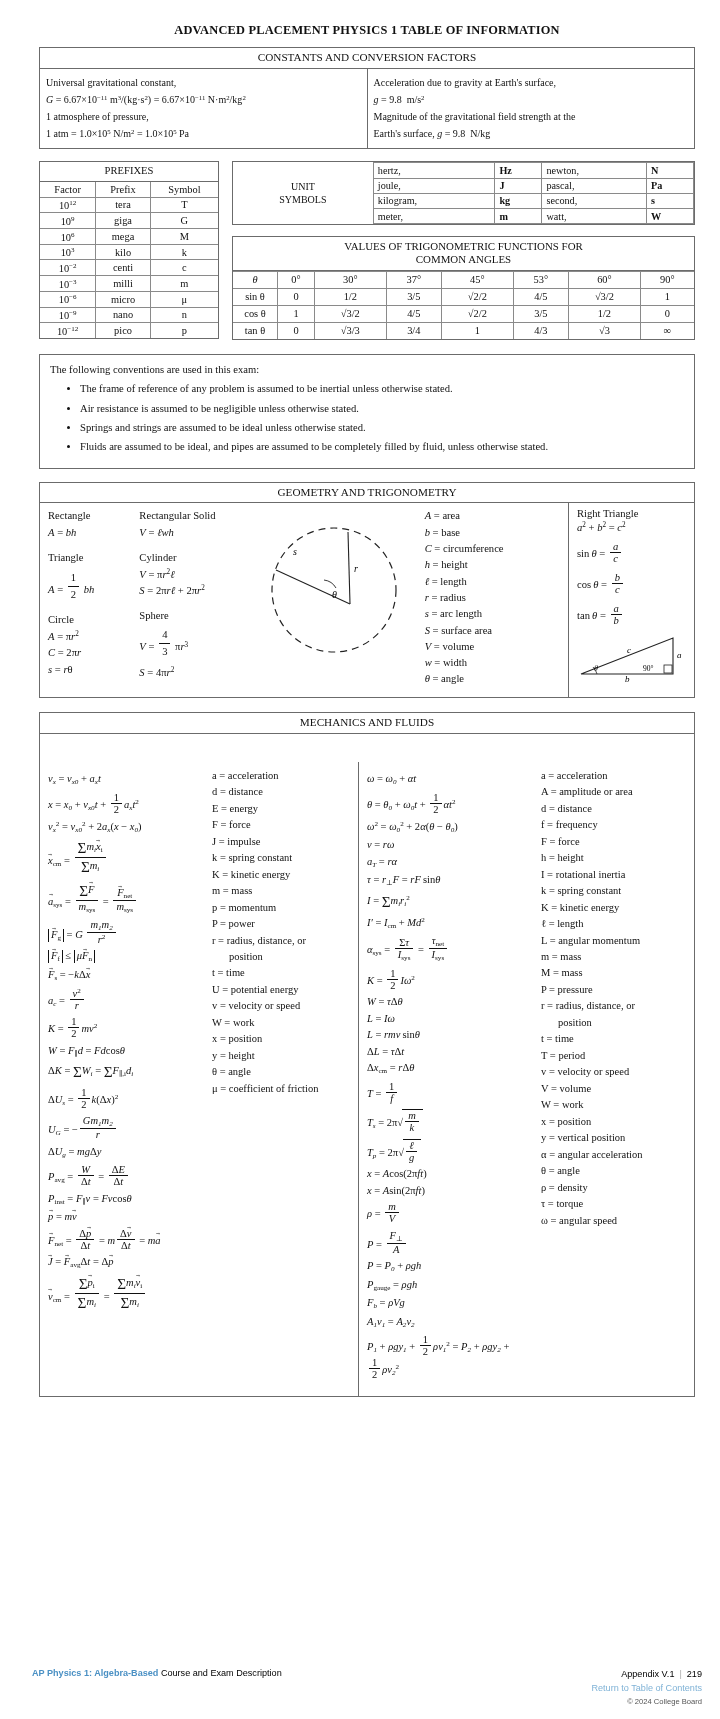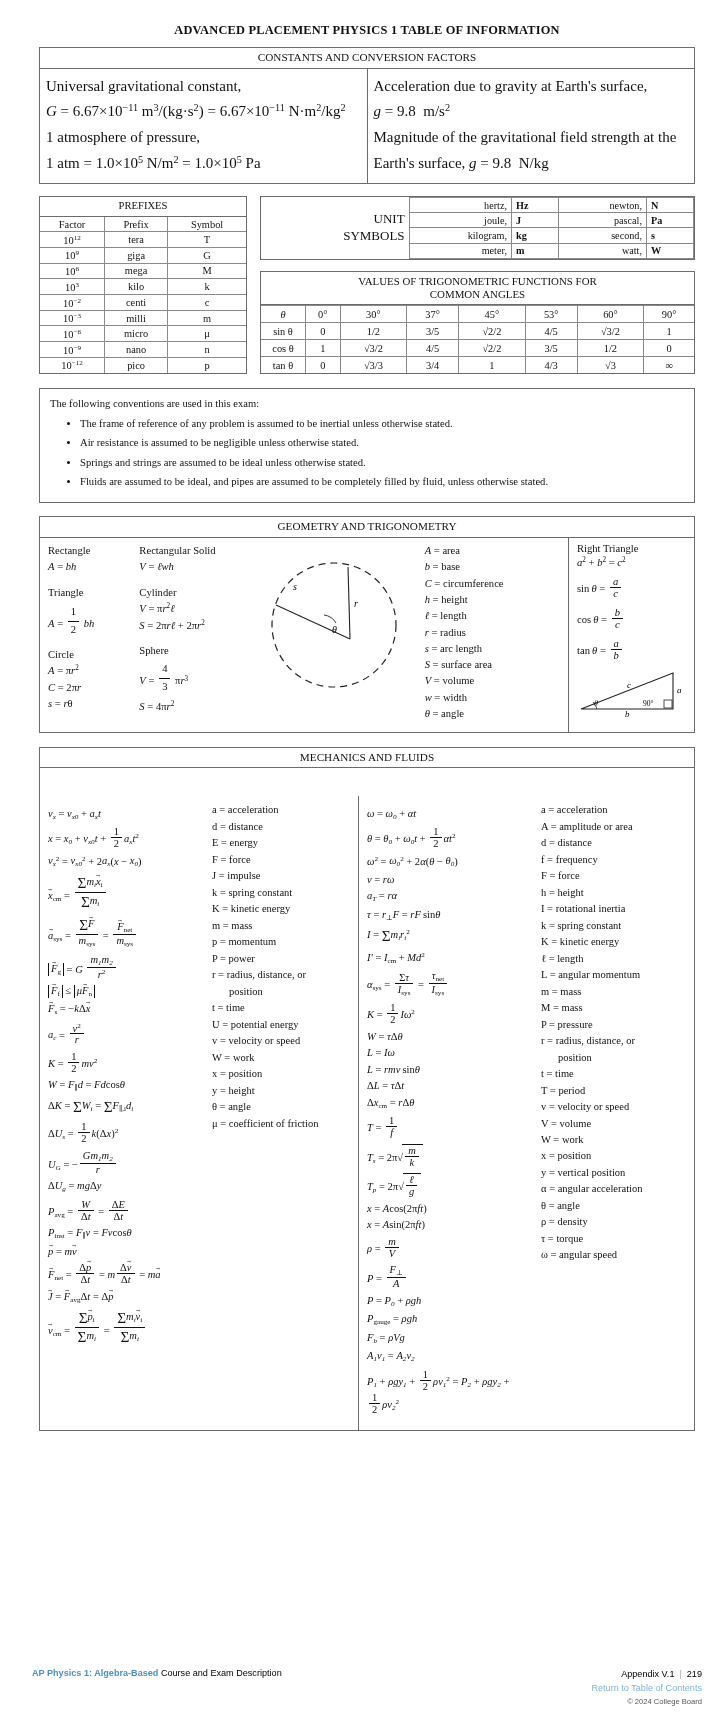--- a/index.html
+++ b/index.html
@@ -17,41 +17,41 @@
   .box{border:1.6px solid #6b6b6b;box-sizing:border-box;}
   .hdr{
     text-align:center;font-size:11.2px;padding:3px 0 3px 0;
     border-bottom:1.2px solid #6b6b6b;line-height:1.22;
   }
   table{border-collapse:collapse;width:100%;}
   td,th{font-weight:normal;}
   
   #constants{width:656px;margin:0 32px;}
   .const-grid{display:flex;}
-  .const-col{flex:1;padding:5px 6px 6px 6px;font-size:15px;line-height:1.72;}
+  .const-col{flex:1;padding:5px 6px 6px 6px;font-size:10px;line-height:1.72;}
   .const-col.left{border-right:1.2px solid #6b6b6b;}
   
   .midrow{display:flex;margin:12px 32px 0 32px;gap:13px;align-items:flex-start;}
-  .prefixes{width:208px;}
+  .prefixes{width:180px;}
   .rightstack{flex:1;}
   .prefixes .hdr{font-size:10.6px;}
   .prefixes table td{
     border-top:1px solid #8a8a8a;text-align:center;font-size:10.4px;padding:1.6px 0;
   }
   .prefixes table tr:first-child td{border-top:none;}
   .prefixes table td.hcell{font-size:10.4px;}
   .prefixes .cdiv{border-left:1px solid #8a8a8a;}
   
   .units{width:100%;}
   .units table{height:100%;}
   .units td{border:1px solid #8a8a8a;font-size:10.2px;padding:1.6px 4px;}
   .units td.lbl{
-    border:none;border-right:1px solid #8a8a8a;text-align:right;font-size:13px;line-height:1.3;font-family:Liberation Serif, serif;
-  }
-  .units td.nm{text-align:right;}
+    border:none;border-right:1px solid #8a8a8a;text-align:center;font-size:10px;line-height:1.3;font-family:Liberation Serif, serif;
+  }
+  .units td.nm{text-align:left;}
   .units td.sy{text-align:left;width:38px;font-weight:bold;}
   
   .trig{margin-top:11px;}
   .trig .hdr{font-size:10.9px;padding:3px 10px;}
   .trig table td{
     border:1px solid #8a8a8a;text-align:center;font-size:10.4px;padding:2.5px 0;
   }
   .trig table td.fn{width:44px;}
   .trig table tr td:first-child{border-left:none;}
   .trig table tr td:last-child{border-right:none;}

